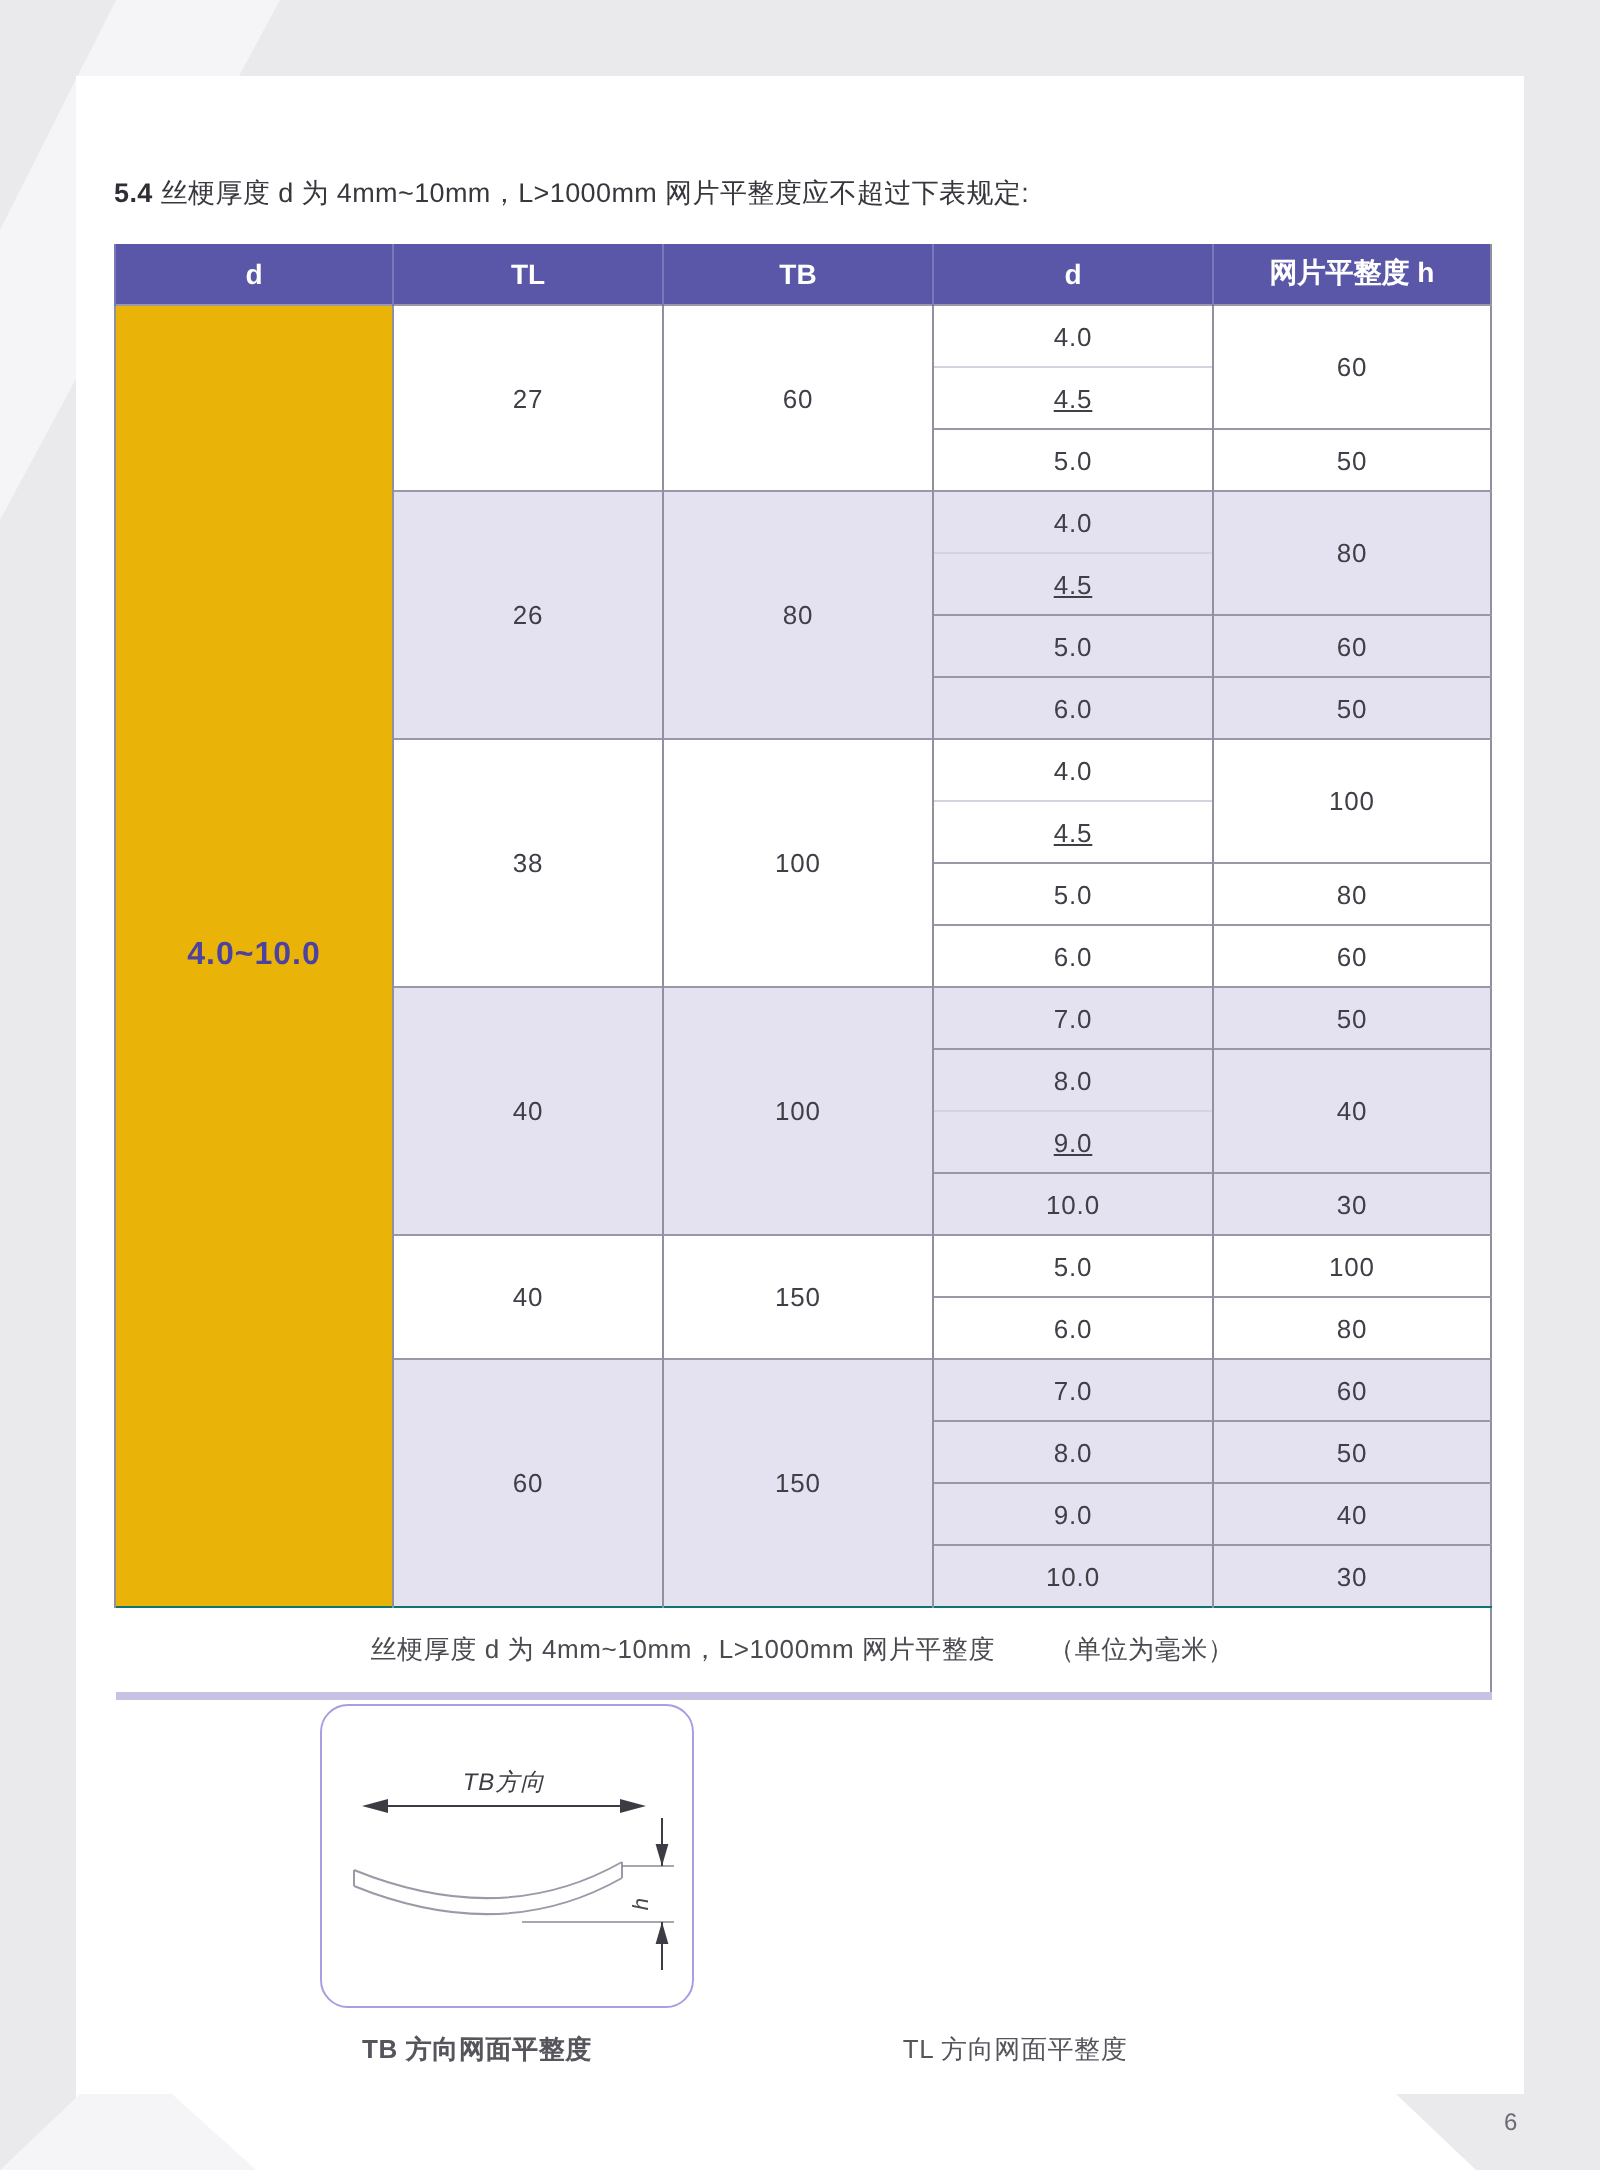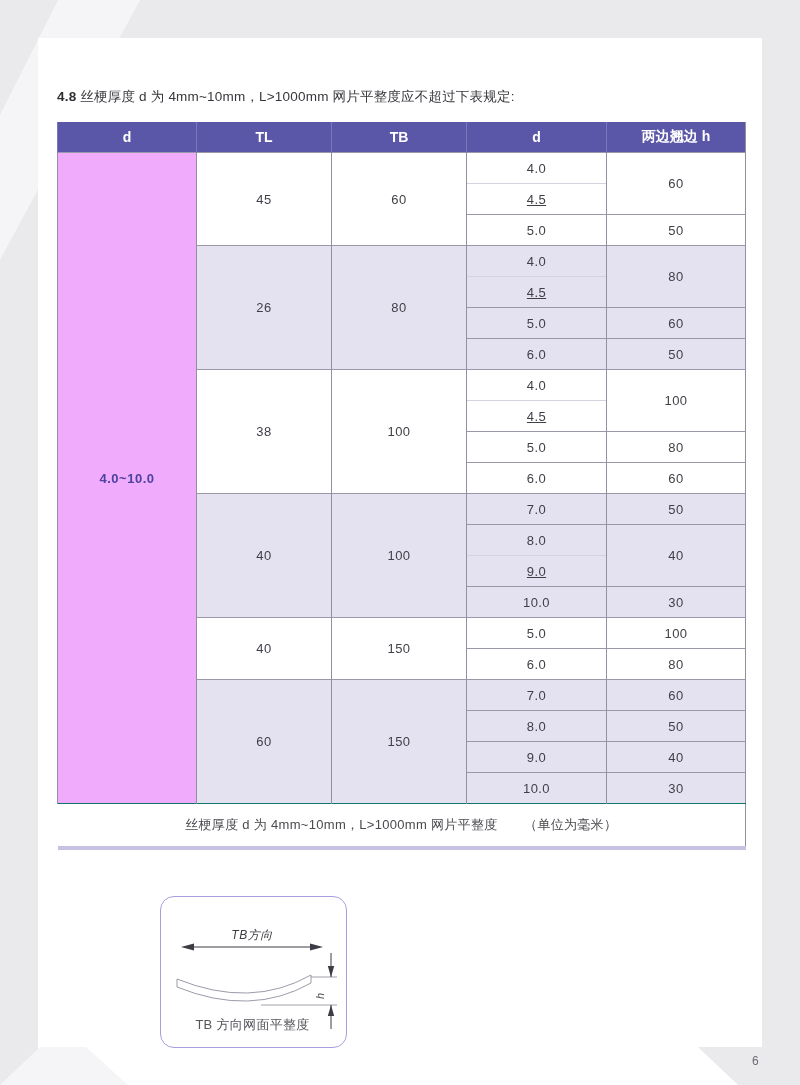--- a/index.html
+++ b/index.html
@@ -34,66 +34,66 @@
   table.spec th{
     background:#5b57a8;color:#ffffff;font-weight:bold;font-size:14px;
     height:30px;text-align:center;border-left:1px solid #7b77bd;padding:0;}
   table.spec td{
     font-size:13px;color:#3f3f47;text-align:center;vertical-align:middle;
     height:30px;padding:0;border-left:1px solid #91909f;letter-spacing:.4px;}
   table.spec tr.shaded td{background:#e4e2f1;}
   table.spec tr.soft td{border-top:1px solid #d4d2de;text-decoration:underline;}
   table.spec tr.strong td{border-top:1px solid #9a98a8;}
   table.spec td.dcol{
-    background:#f0abfc;color:#4c43a0;font-weight:bold;font-size:13px;letter-spacing:.5px;}
+    background:#eab308;color:#4c43a0;font-weight:bold;font-size:16px;letter-spacing:.5px;}
   table.spec tr.footer-row td{
     background:#ffffff;height:42px;font-size:13px;color:#4a4a50;
     border-top:1px solid #0f766e;border-left:none;letter-spacing:.3px;}
 
-  .figbox{position:absolute;background:#fff;border:1.5px solid #a79fe0;border-radius:14px;margin-top:44px;}
+  .figbox{position:absolute;background:#fff;border:1.5px solid #a79fe0;border-radius:14px;}
   .figbox svg{display:block;}
   .fig1{left:122px;top:814px;width:185px;height:150px;}
   .fig2{left:337px;top:814px;width:265px;height:150px;}
   .caption{position:absolute;top:978px;text-align:center;font-size:13px;color:#55555c;letter-spacing:.3px;}
-  .cap1{left:122px;width:185px;}
+  .cap1{left:108px;width:185px;font-weight:bold;}
   .cap2{left:337px;width:265px;}
   .dimtext{font-size:11px;font-style:italic;fill:#4a4a52;}
   .arrlabel{font-size:12px;fill:#3c3c44;font-style:italic;letter-spacing:.5px;}
   .tiny{font-size:5.5px;fill:#55555f;}
 </style>
 </head>
 <body>
 
 <div class="deco-tl"></div>
 
 <div class="page">
 
-  <div class="heading"><b>4.8</b><span> 丝梗厚度 d 为 4mm~10mm，L&gt;1000mm 网片平整度应不超过下表规定:</span></div>
+  <div class="heading"><b>5.4</b><span> 丝梗厚度 d 为 4mm~10mm，L&gt;1000mm 网片平整度应不超过下表规定:</span></div>
 
   <table class="spec">
     <colgroup>
         <col class="c1">
         <col class="c2">
         <col class="c3">
         <col class="c4">
         <col class="c5">
       </colgroup>
     <thead>
       <tr>
         <th>d</th>
         <th>TL</th>
         <th>TB</th>
         <th>d</th>
-        <th>两边翘边 h</th>
+        <th>网片平整度 h</th>
       </tr>
     </thead>
     <tbody>
         <tr class="strong">
           <td rowspan="21" class="dcol">4.0~10.0</td>
-          <td rowspan="3">45</td>
+          <td rowspan="3">27</td>
           <td rowspan="3">60</td>
           <td>4.0</td>
           <td rowspan="2">60</td>
         </tr>
         <tr class="soft">
           <td>4.5</td>
         </tr>
         <tr class="strong">
           <td>5.0</td>
           <td rowspan="1">50</td>
@@ -202,19 +202,20 @@
       <line x1="170" y1="56" x2="170" y2="80" stroke="#3c3c44" stroke-width="1"></line>
       <polygon points="170,80 166.8,69 173.2,69" fill="#3c3c44"></polygon>
       <line x1="170" y1="108" x2="170" y2="132" stroke="#3c3c44" stroke-width="1"></line>
       <polygon points="170,108 166.8,119 173.2,119" fill="#3c3c44"></polygon>
       <text class="dimtext" transform="translate(163,99) rotate(-90)" text-anchor="middle">h</text>
     </svg>
   </div>
 
 
   <div class="caption cap1">TB 方向网面平整度</div>
+  <div class="caption cap2">TL 方向网面平整度</div>
 
 </div>
 
 <div class="deco-bl"></div>
 <div class="deco-br">
   <span class="pagenum">6</span>
 </div>
 
 </body></html>

